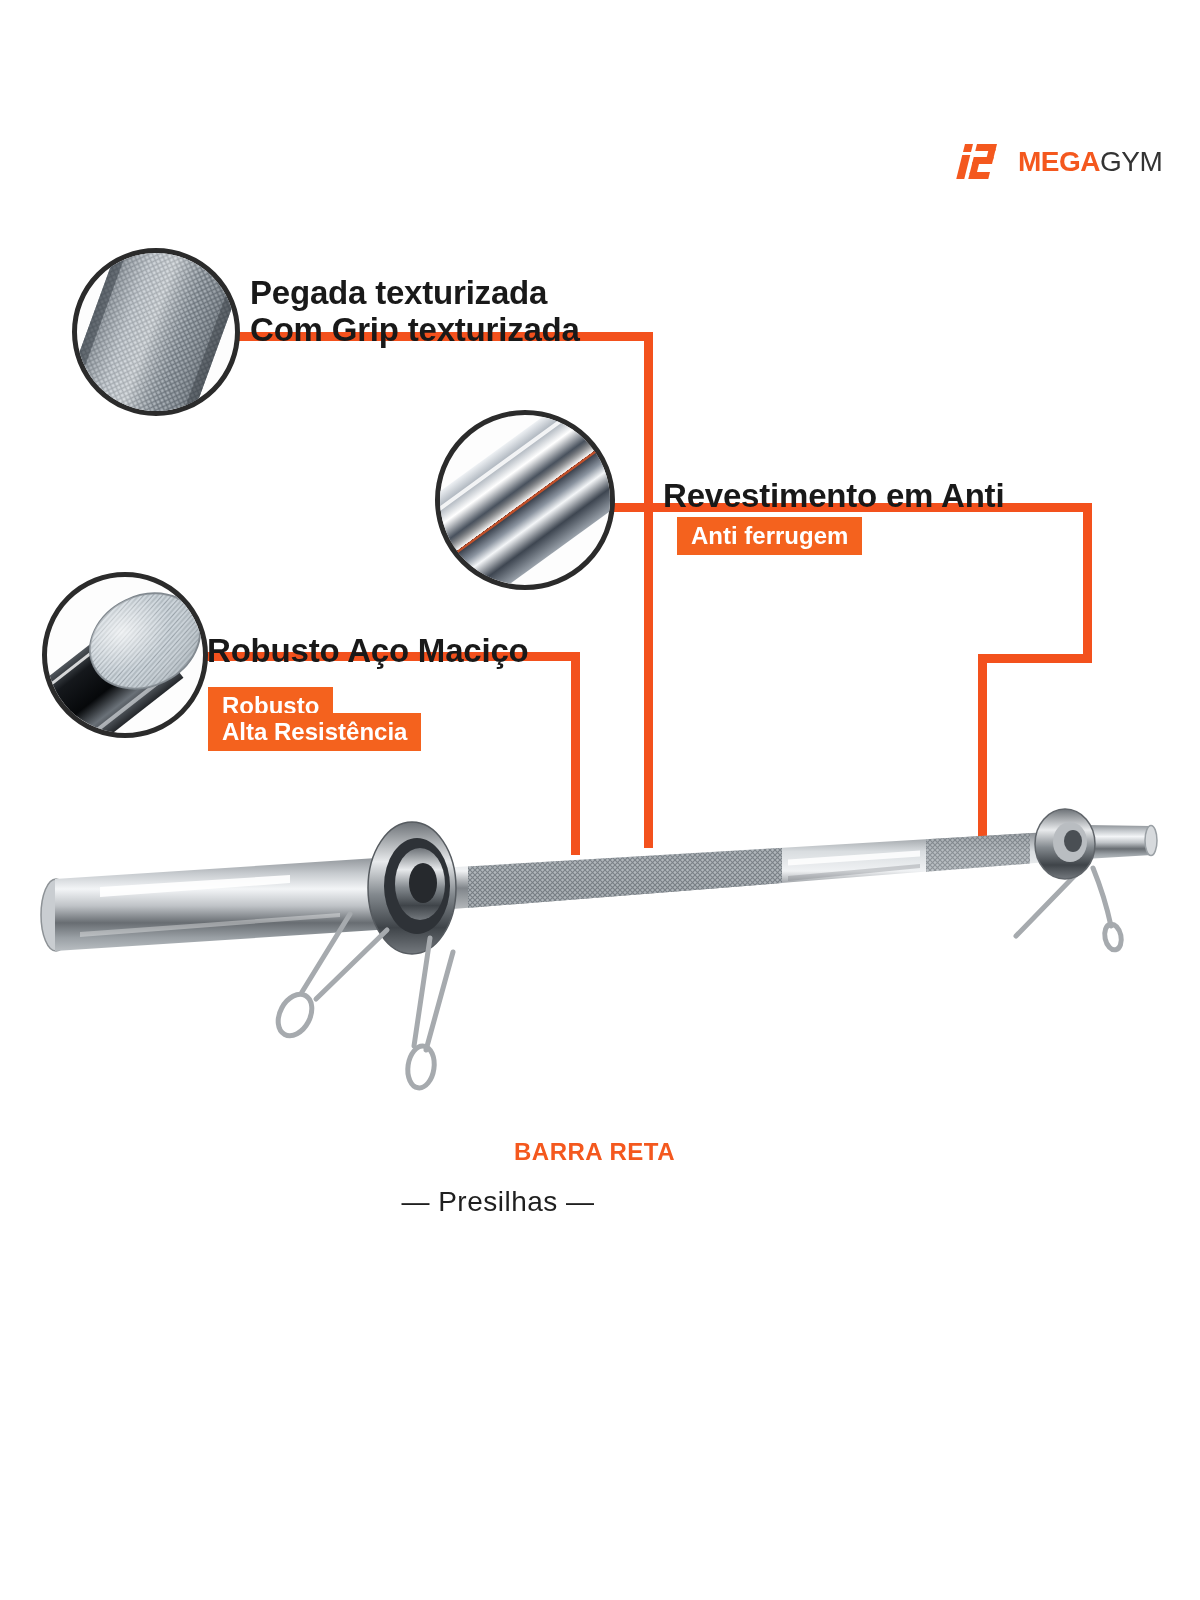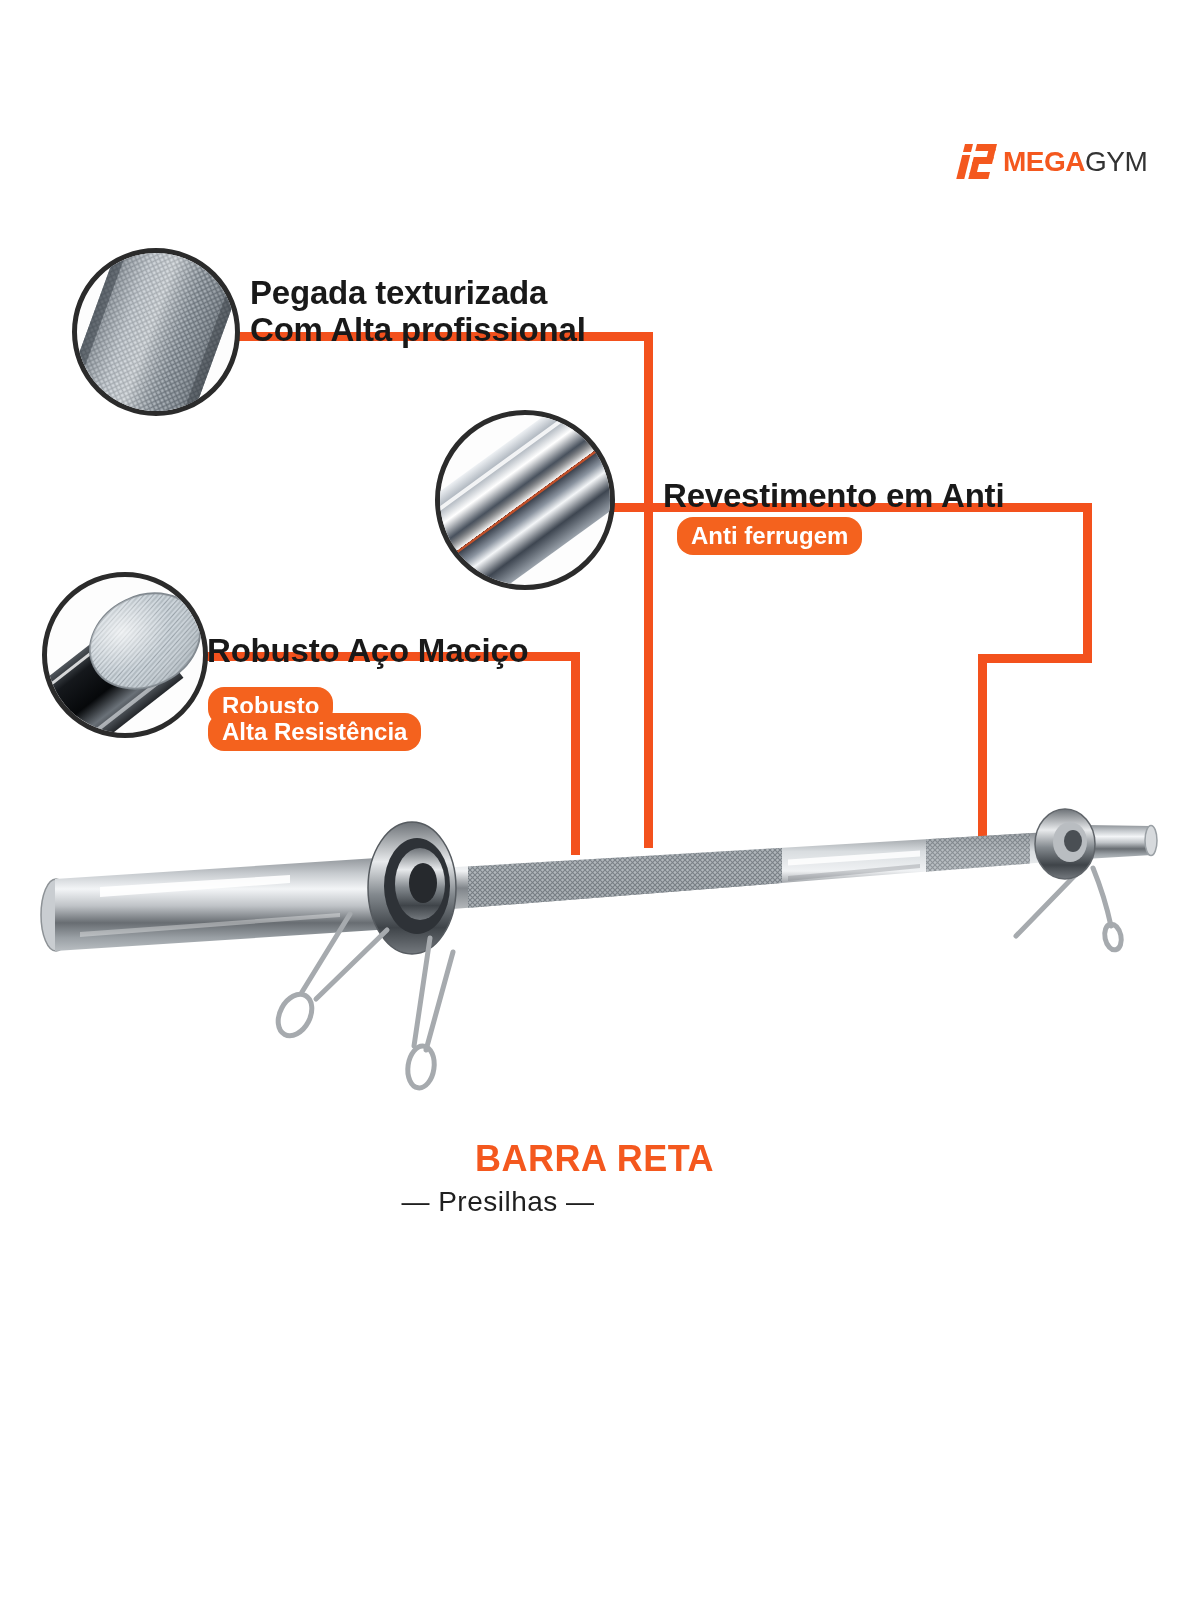--- a/index.html
+++ b/index.html
@@ -16,32 +16,32 @@
   }
   .zoom-circle svg{display:block;width:100%;height:100%;}
   
   .callout-title{
     position:absolute;color:var(--title_black,#191919);font-weight:800;
     font-size:33px;line-height:37px;letter-spacing:-0.2px;white-space:nowrap;margin-top:16px;
   }
   
   .badge{
     position:absolute;height:38px;display:inline-flex;align-items:center;
-    padding:0 14px;border-radius:16px;background:var(--badge_orange,#F4621E);
+    padding:0 14px;border-radius:0;background:var(--badge_orange,#F4621E);
     color:#ffffff;font-weight:700;font-size:24px;white-space:nowrap;
   }
   
-  .logo{position:absolute;left:956px;top:140px;display:flex;align-items:center;gap:5px;}
+  .logo{position:absolute;left:956px;top:140px;display:flex;align-items:center;gap:20px;}
   .logo-text{font-size:28px;letter-spacing:-0.5px;white-space:nowrap;}
   .logo-text .mega{color:var(--accent_orange,#F4581E);font-weight:800;}
   .logo-text .gym{color:var(--logo_gym_gray,#333333);font-weight:400;}
   
   .product-name{
     position:absolute;left:0;top:1138px;width:1189px;text-align:center;
-    color:var(--accent_orange,#F4581E);font-weight:800;font-size:36px;letter-spacing:0.5px;
+    color:var(--accent_orange,#F4581E);font-weight:800;font-size:24px;letter-spacing:0.5px;
   }
   .product-subtitle{
     position:absolute;left:0;top:1186px;width:996px;text-align:center;
     color:#1f1f1f;font-weight:400;font-size:28px;letter-spacing:0.5px;
   }
   
   .barbell{position:absolute;left:40px;top:780px;width:1120px;height:320px;}
   .wire{fill:none;stroke:#a6aaae;stroke-width:5;stroke-linecap:round;}
 </style>
 </head>
@@ -150,21 +150,21 @@
       </g>
       <g transform="rotate(-26 98 64)">
         <ellipse cx="98" cy="64" rx="57" ry="45" fill="url(#brush)" stroke="#7e868d" stroke-width="2"></ellipse>
         <ellipse cx="98" cy="64" rx="57" ry="45" fill="url(#faceSheen)"></ellipse>
       </g>
     </svg>
   </div>
 
   <div class="callout-title" style="left:250px;top:258px;">
     <div>Pegada texturizada</div>
-    <div>Com Alta profissional</div>
+    <div>Com Grip texturizada</div>
   </div>
 
   <div class="callout-title" style="left:663px;top:461px;">Revestimento em Anti</div>
 
   <div class="callout-title" style="left:207px;top:616px;">Robusto Aço Maciço</div>
 
   <div class="badge" style="left:677px;top:517px;">Anti ferrugem</div>
   <div class="badge" style="left:208px;top:687px;">Robusto</div>
   <div class="badge" style="left:208px;top:713px;">Alta Resistência</div>
 

